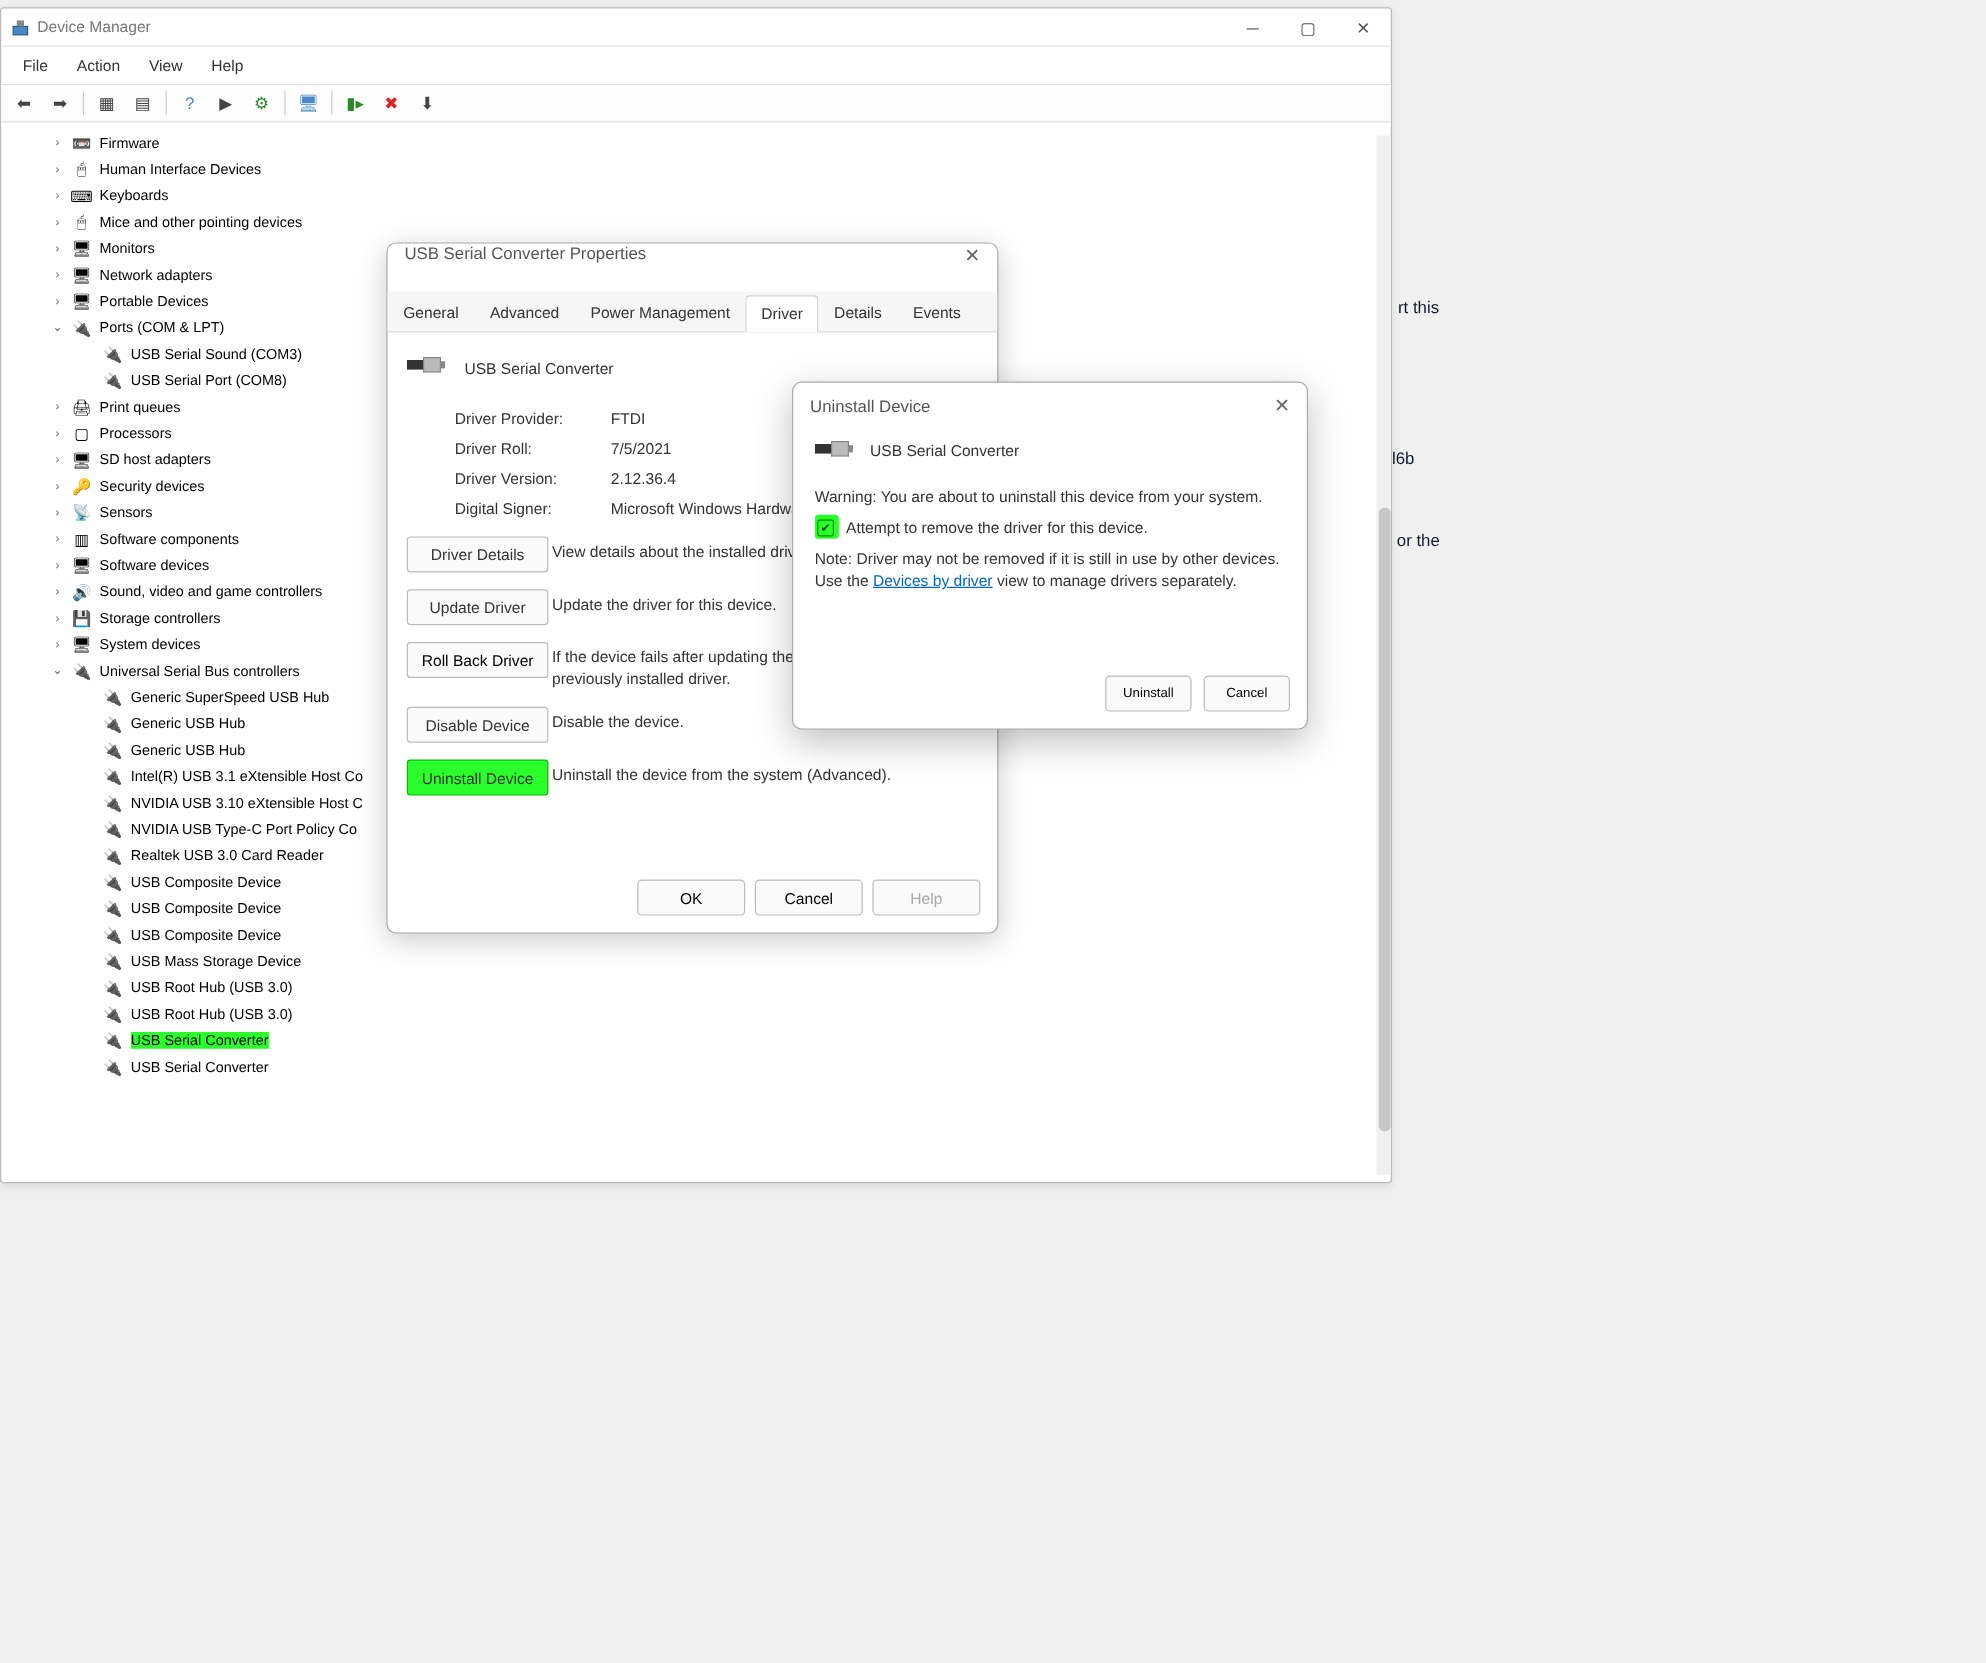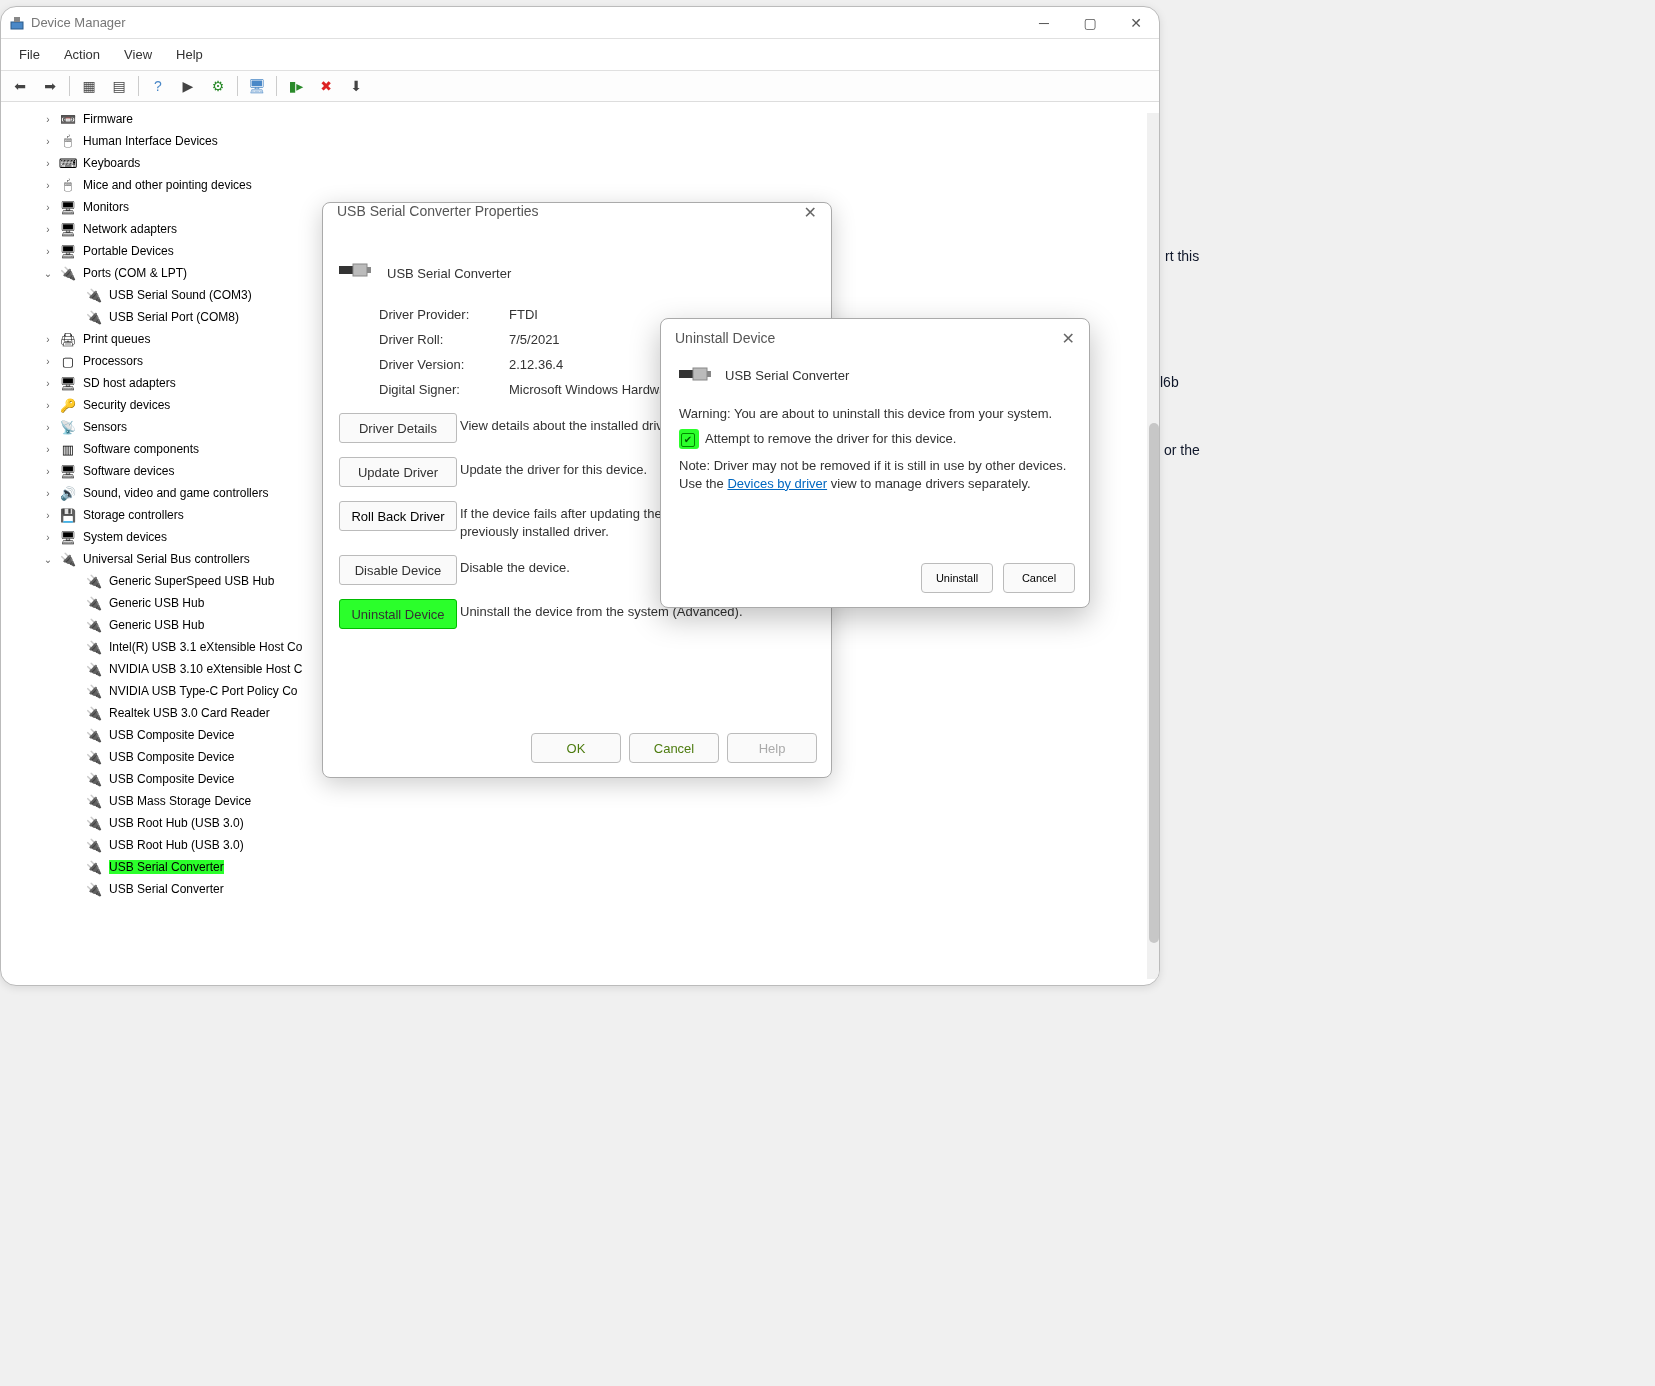--- a/index.html
+++ b/index.html
@@ -15,21 +15,21 @@
   }
   
   .main-window {
     position: absolute;
     left: 0;
     top: 6px;
     width: 1160px;
     height: 980px;
     background: #fff;
     border: 1px solid #bbb;
-    border-radius: 16px;
+    border-radius: 3px;
     overflow: hidden;
     box-shadow: 0 2px 8px rgba(0,0,0,0.1);
   }
   .titlebar {
     height: 32px;
     display: flex;
     align-items: center;
     padding-left: 8px;
     color: #777;
     font-size: 13px;
@@ -137,21 +137,21 @@
     border-radius:3px;font-size:13px;color:#333;cursor:pointer;
   }
   .action-row button:disabled{color:#000000;}
   .action-row .desc{flex:1;font-size:13px;line-height:1.4;padding-top:4px;}
   .btn-hl{background:#2bff2b !important;border-color:#0b0 !important;}
   .dlg-buttons{
     position:absolute;bottom:14px;right:14px;display:flex;gap:8px;
   }
   .dlg-buttons button{
     width:90px;height:30px;border:1px solid #bbb;background:#fafafa;border-radius:4px;
-    font-size:13px;color:#4d7c0f;
+    font-size:13px;color:#000000;
   }
   .dlg-buttons button:disabled{color:#aaa;}
 
   
   .uninstall-dialog{
     position:absolute;
     left:660px; top:318px;
     width:430px; height:290px;
     background:#fff; border:1px solid #aaa;border-radius:8px;
     box-shadow:0 10px 30px rgba(0,0,0,0.25);
@@ -408,20 +408,28 @@
   <div class="scrollbar">
     <div class="scroll-thumb"></div>
   </div>
 </div>
 
 <div class="props-dialog">
   <div class="dlg-title">
     <span>USB Serial Converter Properties</span>
     <span class="dlg-close">✕</span>
   </div>
+  <div class="tabs">
+    <div class="tab">General</div>
+    <div class="tab">Advanced</div>
+    <div class="tab">Power Management</div>
+    <div class="tab active">Driver</div>
+    <div class="tab">Details</div>
+    <div class="tab">Events</div>
+  </div>
   <div class="tab-body">
     <div class="dev-header">
       <span class="big-icon">
         <svg class="usb-plug-svg" viewBox="0 0 32 22">
             <rect x="0" y="7" width="14" height="8" fill="#333"></rect>
             <rect x="14" y="5" width="14" height="12" fill="#bbb" stroke="#888"></rect>
             <rect x="28" y="8" width="4" height="6" fill="#888"></rect>
           </svg>
       </span>
       <span>USB Serial Converter</span>

